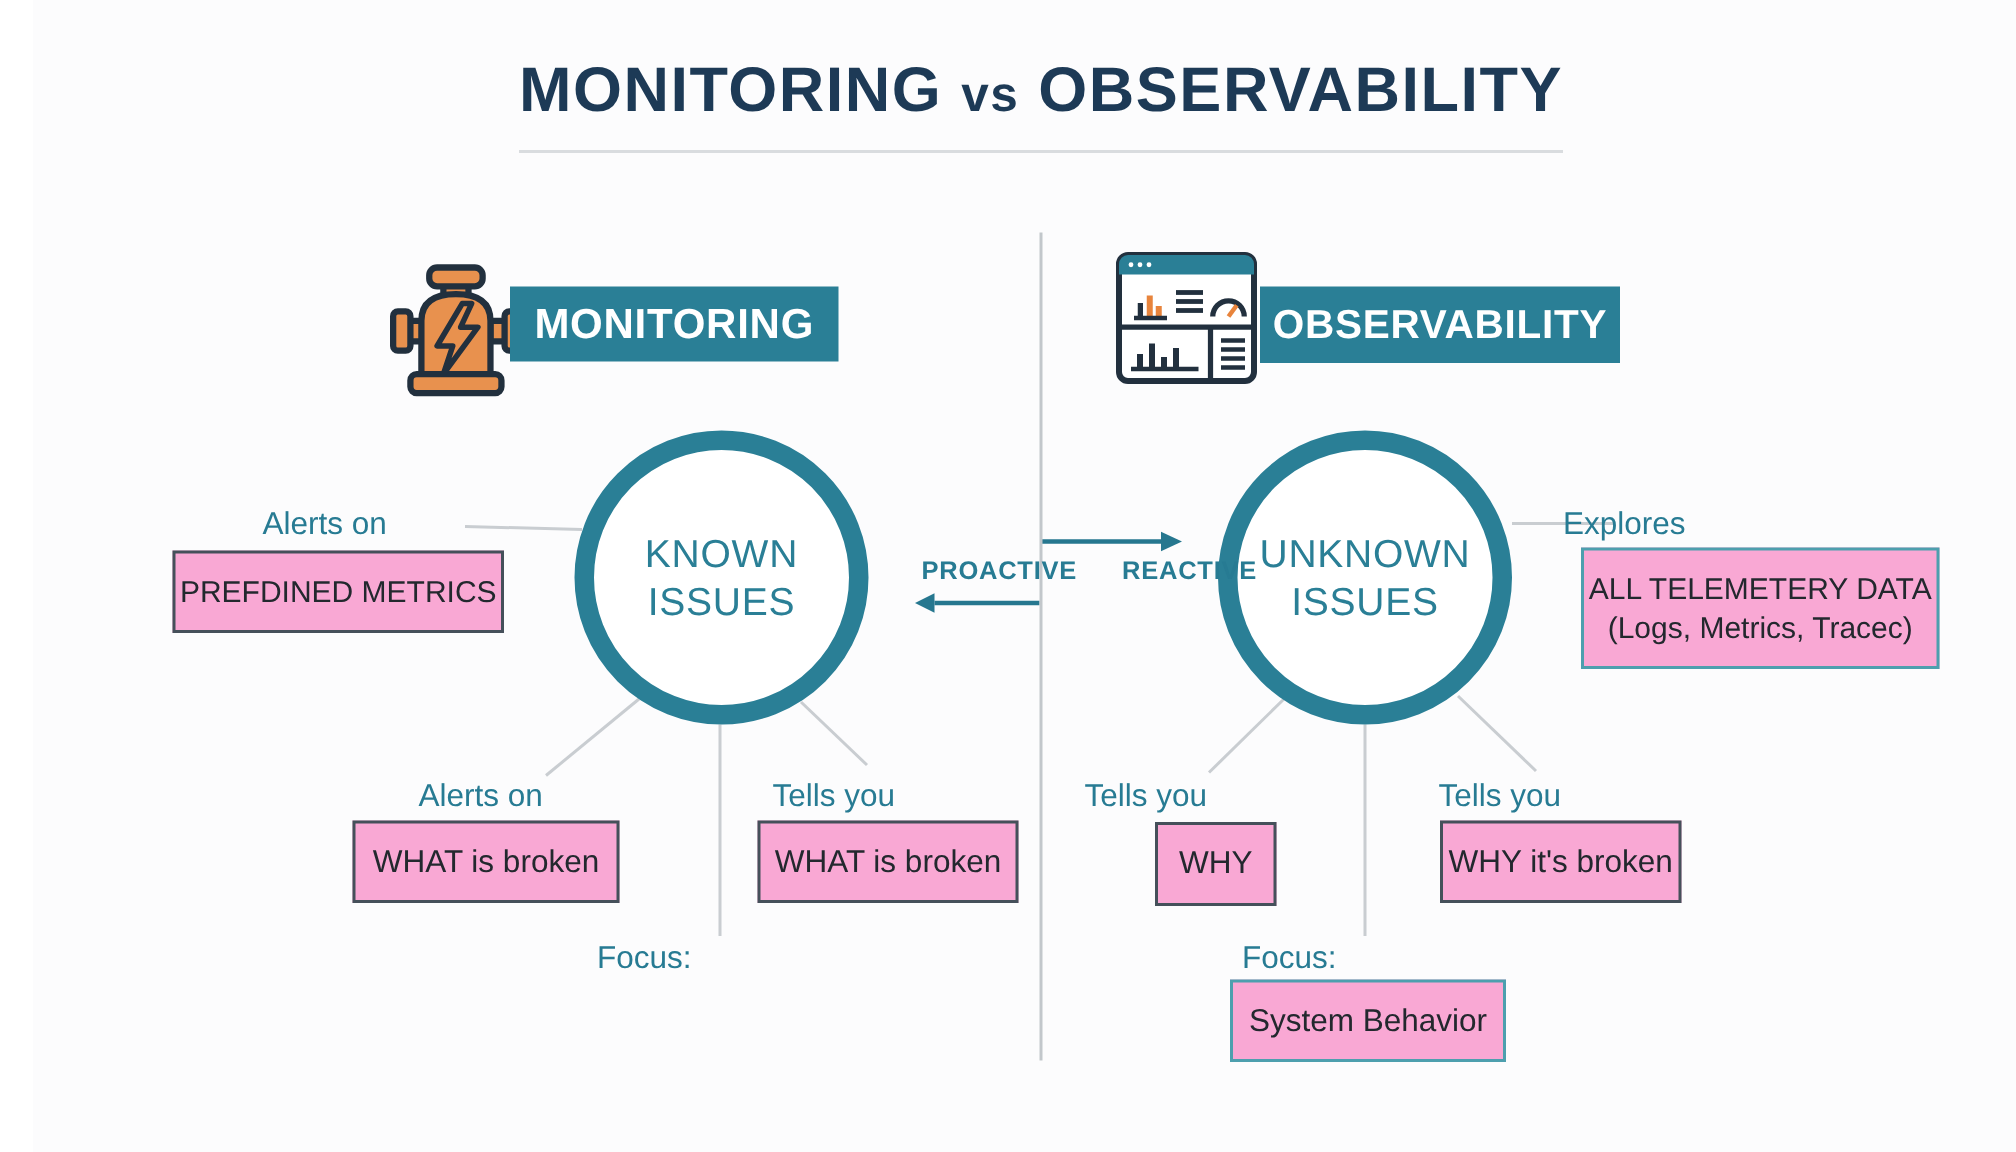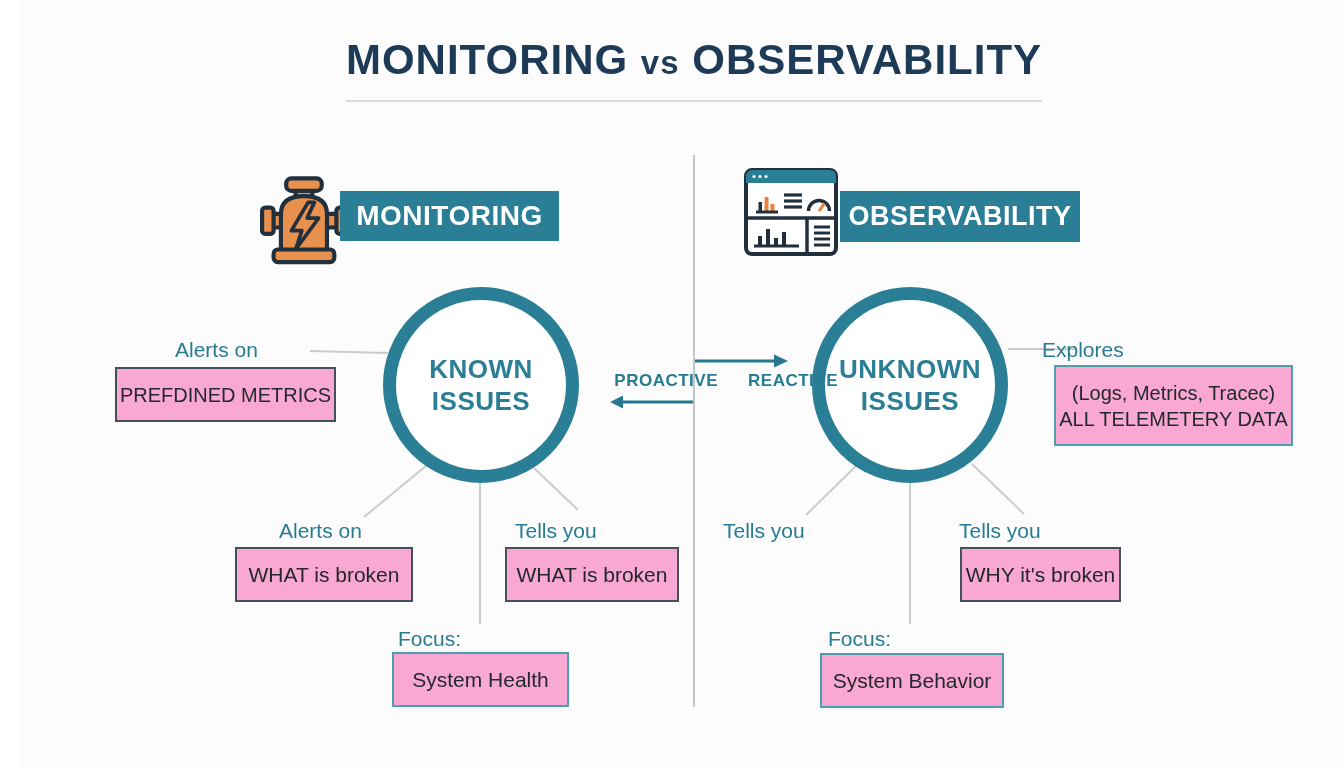--- a/index.html
+++ b/index.html
@@ -55,21 +55,21 @@
 
   .big-circle{
     width:170px;height:170px;
     border:13px solid var(--teal);
     border-radius:50%;
     background:#ffffff;
     display:flex;flex-direction:column;align-items:center;justify-content:center;
   }
   .big-circle span{
     color:var(--teal);
-    font-weight:bold;
+    font-weight:normal;
     font-size:26px;
     letter-spacing:0.5px;
     line-height:1.25;
   }
   .circle-left{left:361px;top:287px;}
   .circle-right{left:790px;top:287px;}
 
   .teal-label{
     width:160px;
     text-align:left;
@@ -214,31 +214,31 @@
   <div class="abs box box-what-1">
     <span>WHAT is broken</span>
   </div>
 
   <div class="abs teal-label" style="left:493px;top:519px;">Tells you</div>
   <div class="abs box box-what-2">
     <span>WHAT is broken</span>
   </div>
 
   <div class="abs teal-label" style="left:376px;top:627px;">Focus:</div>
-  <div class="abs box teal-border box-health">
-    <span>System Health</span>
-  </div>
 
   <div class="abs teal-label" style="left:1020px;top:338px;">Explores</div>
   <div class="abs box teal-border box-telemetry">
+    <span>ALL TELEMETERY DATA</span>
     <span>(Logs, Metrics, Tracec)</span>
-    <span>ALL TELEMETERY DATA</span>
   </div>
 
   <div class="abs teal-label" style="left:701px;top:519px;">Tells you</div>
+  <div class="abs box box-why">
+    <span>WHY</span>
+  </div>
 
   <div class="abs teal-label" style="left:937px;top:519px;">Tells you</div>
   <div class="abs box box-why-2">
     <span>WHY it's broken</span>
   </div>
 
   <div class="abs teal-label" style="left:806px;top:627px;">Focus:</div>
   <div class="abs box teal-border box-behavior">
     <span>System Behavior</span>
   </div>

